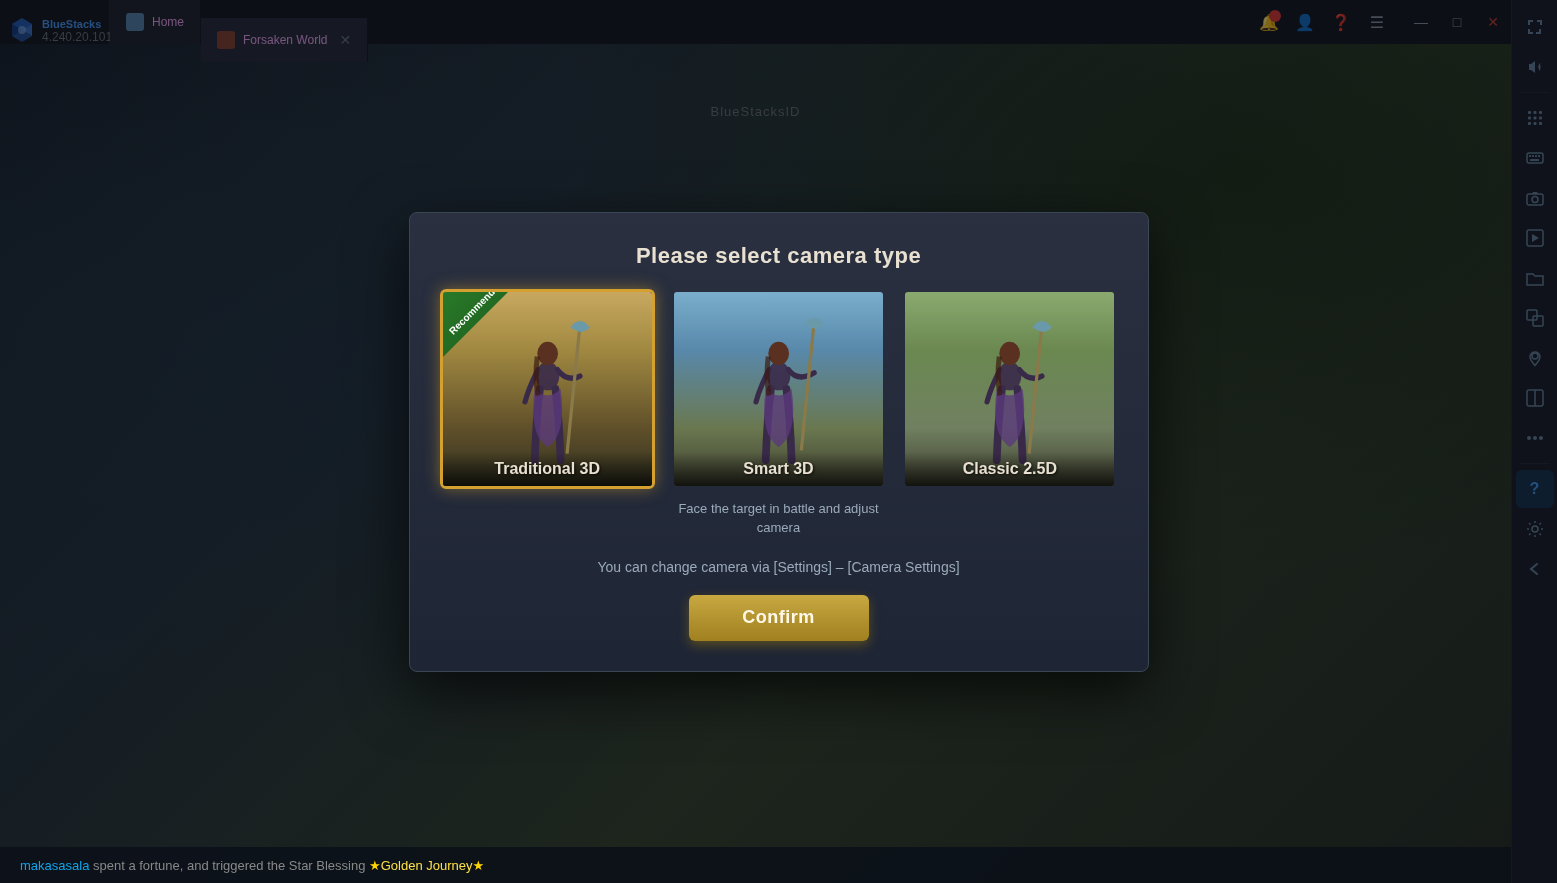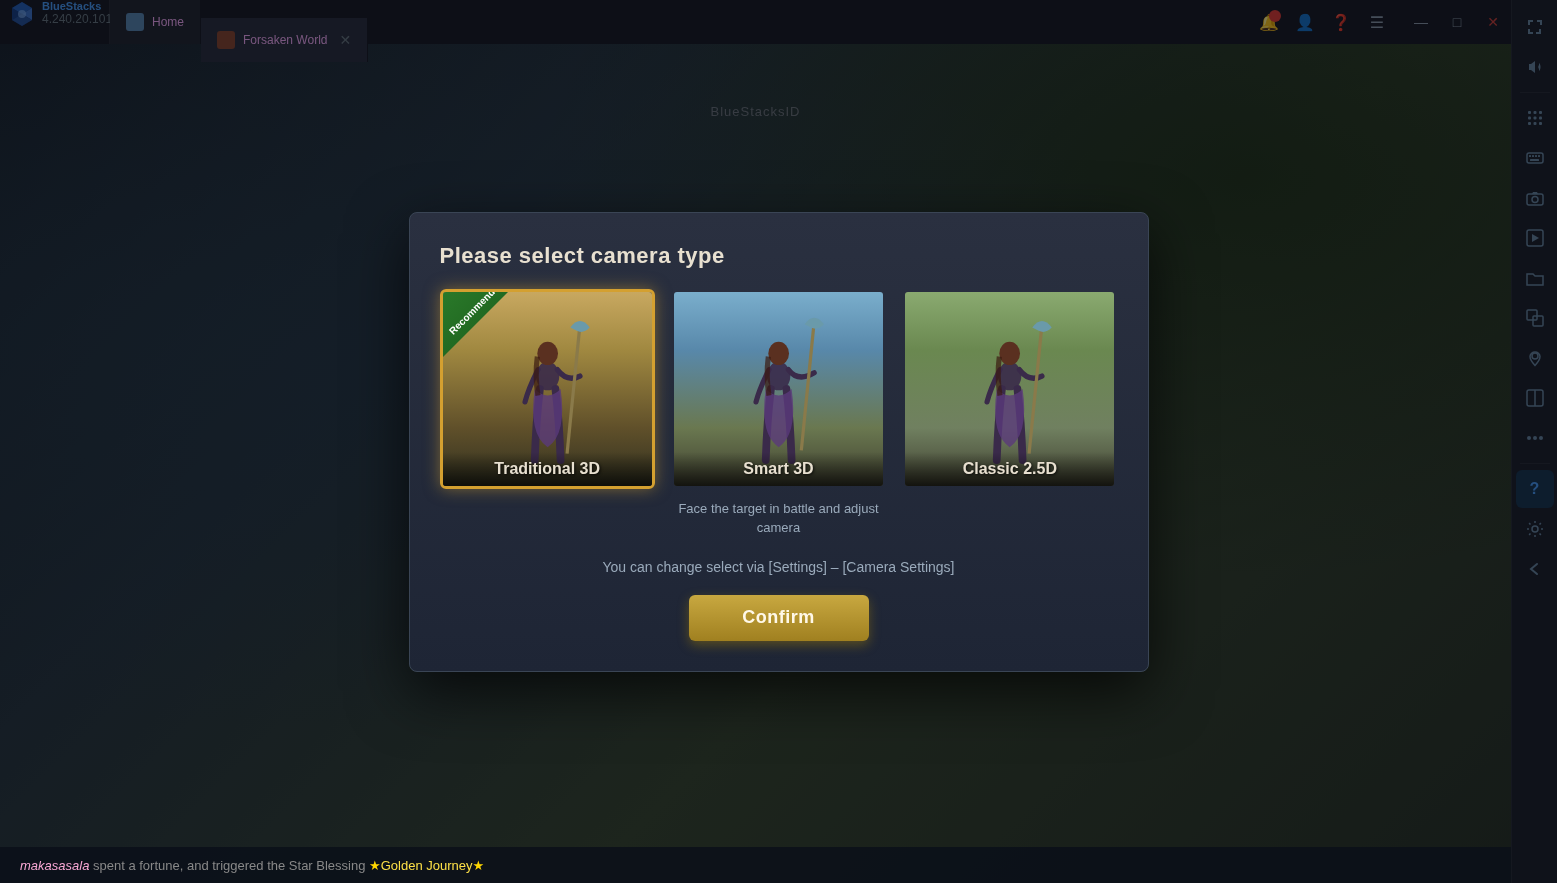--- a/index.html
+++ b/index.html
@@ -41,21 +41,21 @@
       display: flex;
       align-items: center;
       z-index: 100;
     }
 
     .app-logo {
       width: 110px;
       height: 44px;
       background: #1a1f2e;
       display: flex;
-      align-items: flex-start;
+      align-items: flex-end;
       padding: 0 8px;
       gap: 6px;
       border-right: 1px solid #2a2f3e;
     }
 
     .logo-icon {
       width: 28px;
       height: 28px;
       position: relative;
     }
@@ -218,22 +218,21 @@
       padding: 0 20px;
       z-index: 200;
     }
 
     .bottom-text {
       font-size: 13px;
       color: #888;
     }
 
     .bottom-text .username {
-      color: #f9a8d4;
-      font-style: italic;
+      color: #0ea5e9;
     }
 
     
     .modal-overlay {
       position: absolute;
       top: 0;
       left: 0;
       right: 0;
       bottom: 0;
       background: rgba(0,0,0,0.5);
@@ -247,20 +246,21 @@
       background: linear-gradient(180deg, #2a3040 0%, #1e2535 100%);
       border: 1px solid #3a4555;
       border-radius: 8px;
       width: 740px;
       padding: 30px 30px 30px 30px;
       position: relative;
       box-shadow: 0 20px 60px rgba(0,0,0,0.7);
     }
 
     .modal-title {
+      text-align: center;
       color: #e8e0d0;
       font-size: 22px;
       font-weight: 600;
       margin-bottom: 20px;
       letter-spacing: 0.5px;
     }
 
     .camera-options {
       display: flex;
       gap: 16px;
@@ -629,21 +629,21 @@
               <line x1="150" y1="50" x2="130" y2="250" stroke="#8a7a4a" stroke-width="5"></line>
               <path d="M135 55 Q150 35 165 55 Q155 65 145 60z" fill="#6a9aaa"></path>
             </svg>
           </div>
           <div class="camera-label">Classic 2.5D</div>
         </div>
       </div>
 
     </div>
 
-    <div class="modal-info">You can change select via [Settings] – [Camera Settings]</div>
+    <div class="modal-info">You can change camera via [Settings] – [Camera Settings]</div>
 
     <button class="confirm-btn">Confirm</button>
   </div>
 </div>
 
 <div class="bottom-bar">
   <span class="bottom-text">
     <span class="username">makasasala</span><span> spent a fortune, and triggered the Star Blessing </span><span style="color:#ffd700;">★</span><span style="color:#fde047;">Golden Journey</span><span style="color:#ffd700;">★</span>
   </span>
 </div>

